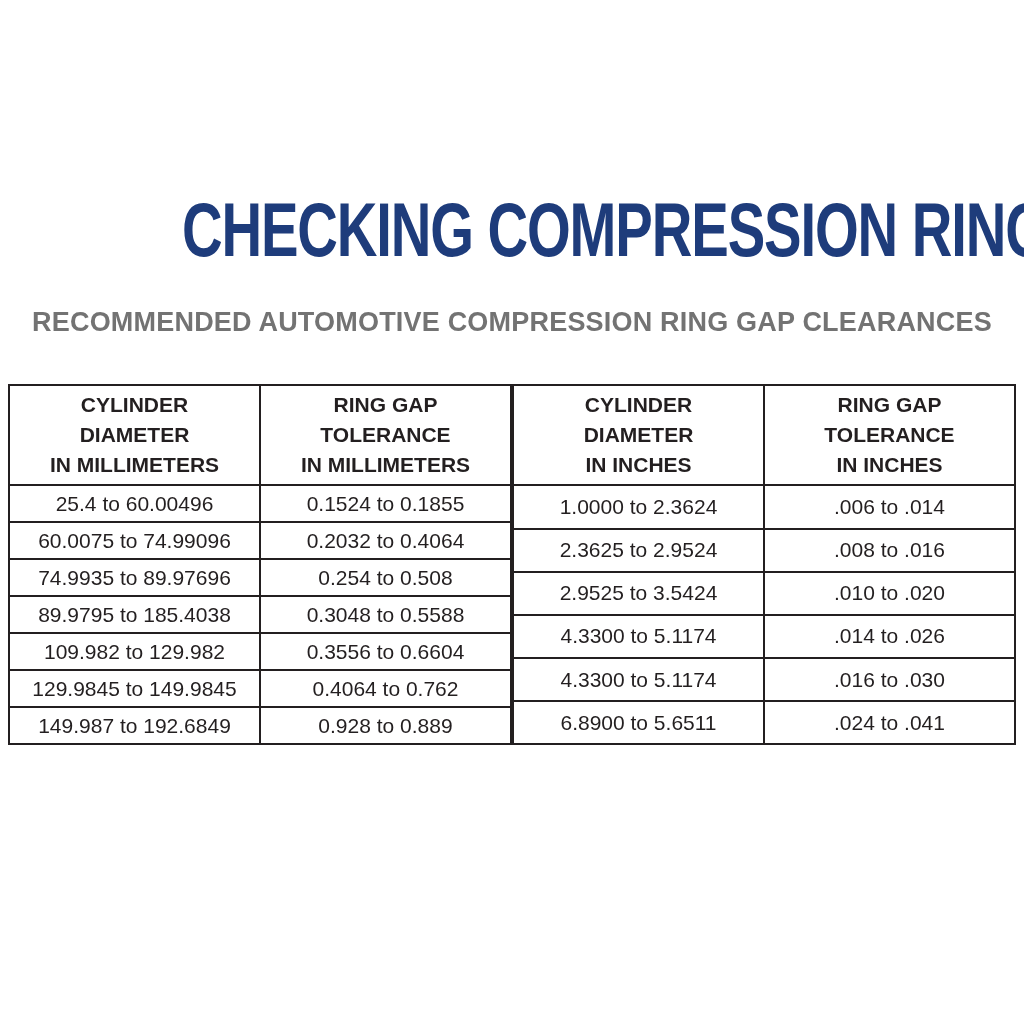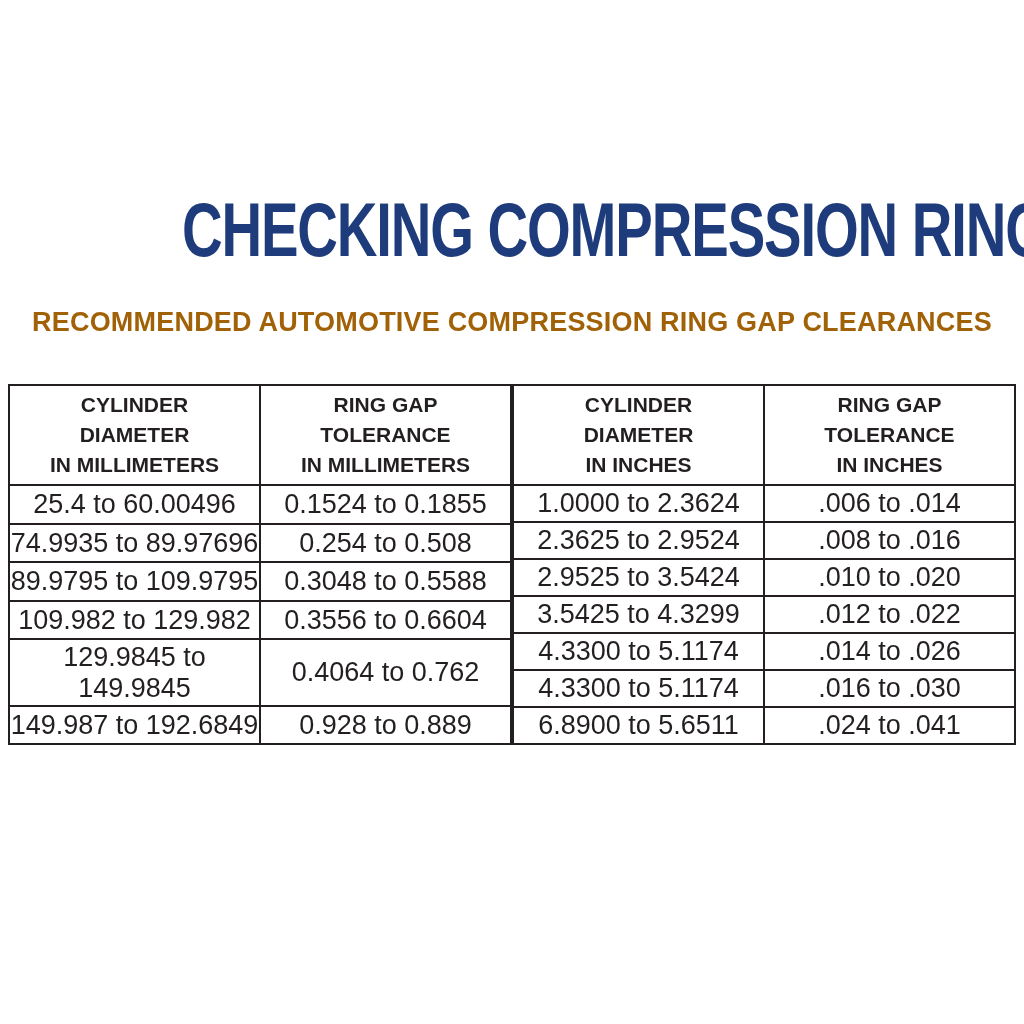--- a/index.html
+++ b/index.html
@@ -24,21 +24,21 @@
     font-size: 76px;
     font-weight: bold;
     letter-spacing: -1.5px;
     white-space: nowrap;
     transform: scaleX(0.74);
     transform-origin: 50% 50%;
   }
   .subtitle {
     margin: 38px 0 0 0;
     text-align: center;
-    color: #a16207;
+    color: #737373;
     font-size: 27px;
     font-weight: bold;
     letter-spacing: 0.2px;
     line-height: 1.2;
   }
   .tables {
     display: flex;
     justify-content: space-between;
     padding: 0 8px;
     margin-top: 46px;
@@ -57,21 +57,21 @@
   .spec-table th {
     height: 98px;
     font-size: 21px;
     font-weight: bold;
   }
   .spec-table th .hline {
     line-height: 30px;
   }
   .spec-table td {
     height: 35px;
-    font-size: 27px;
+    font-size: 21px;
     font-weight: normal;
   }
 </style>
 </head>
 <body>
 
 <div class="page">
 
   <h1 class="title">
     <span class="title-inner">CHECKING COMPRESSION RING GAPS</span>
@@ -95,25 +95,29 @@
             <div class="hline">IN MILLIMETERS</div>
           </th>
         </tr>
       </thead>
       <tbody>
         <tr>
           <td>25.4 to 60.00496</td>
           <td>0.1524 to 0.1855</td>
         </tr>
         <tr>
+          <td>60.0075 to 74.99096</td>
+          <td>0.2032 to 0.4064</td>
+        </tr>
+        <tr>
           <td>74.9935 to 89.97696</td>
           <td>0.254 to 0.508</td>
         </tr>
         <tr>
-          <td>89.9795 to 109.9795</td>
+          <td>89.9795 to 185.4038</td>
           <td>0.3048 to 0.5588</td>
         </tr>
         <tr>
           <td>109.982 to 129.982</td>
           <td>0.3556 to 0.6604</td>
         </tr>
         <tr>
           <td>129.9845 to 149.9845</td>
           <td>0.4064 to 0.762</td>
         </tr>
@@ -146,24 +150,20 @@
         </tr>
         <tr>
           <td>2.3625 to 2.9524</td>
           <td>.008 to .016</td>
         </tr>
         <tr>
           <td>2.9525 to 3.5424</td>
           <td>.010 to .020</td>
         </tr>
         <tr>
-          <td>3.5425 to 4.3299</td>
-          <td>.012 to .022</td>
-        </tr>
-        <tr>
           <td>4.3300 to 5.1174</td>
           <td>.014 to .026</td>
         </tr>
         <tr>
           <td>4.3300 to 5.1174</td>
           <td>.016 to .030</td>
         </tr>
         <tr>
           <td>6.8900 to 5.6511</td>
           <td>.024 to .041</td>

